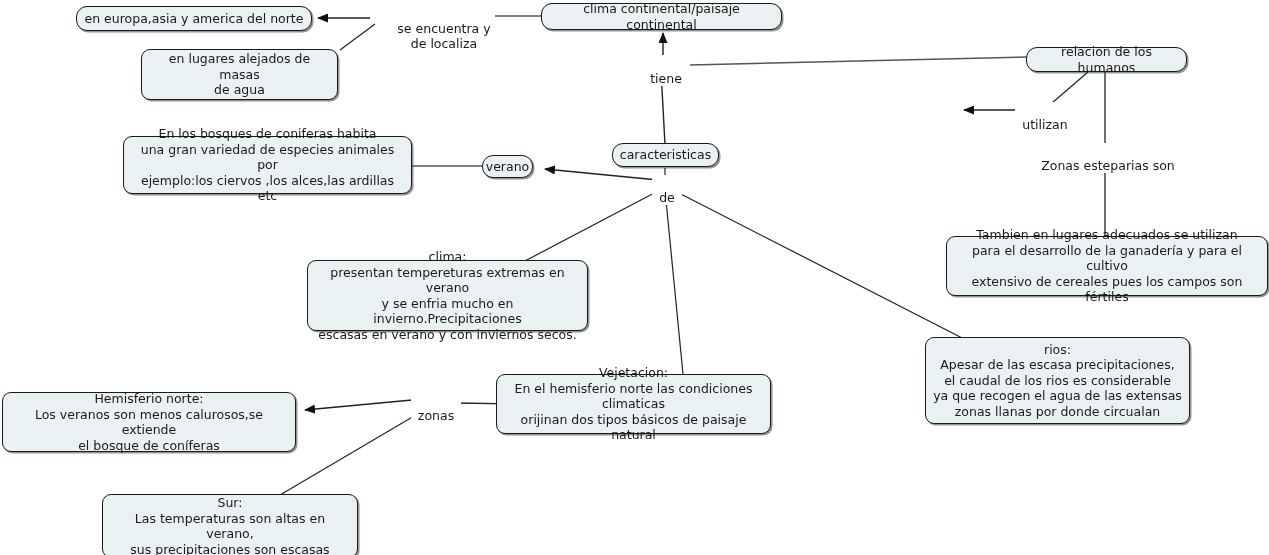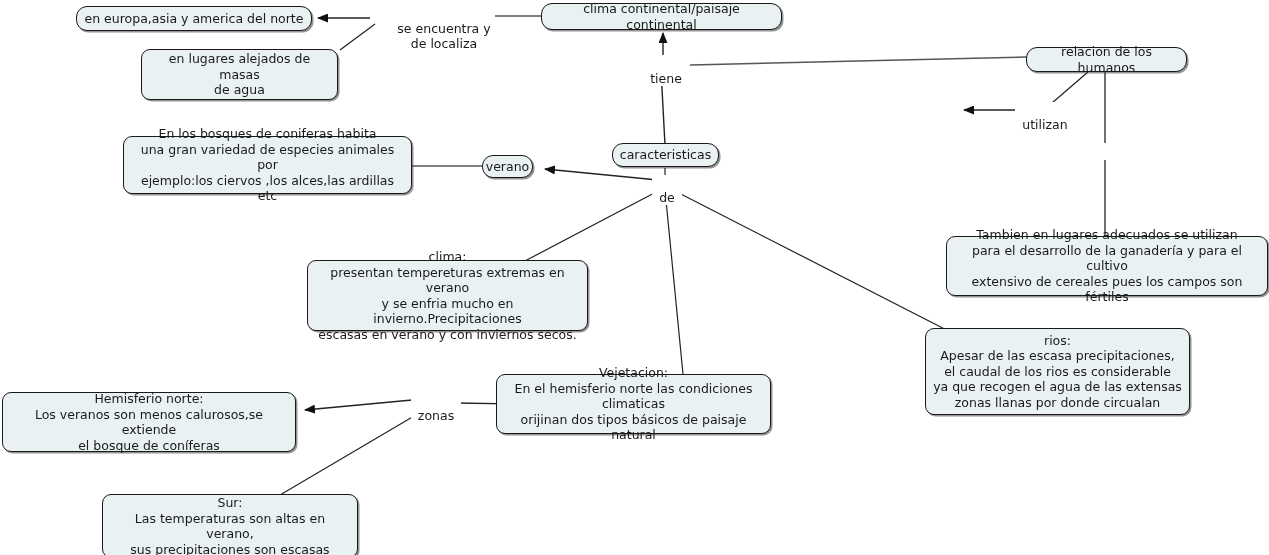--- a/index.html
+++ b/index.html
@@ -138,21 +138,21 @@
 Los veranos son menos calurosos,se extiende
 el bosque de coníferas</span>
   </div>
 
   <div class="node" style="left:102px; top:494px; width:256px; height:64px;">
     <span>Sur:
 Las temperaturas son altas en verano,
 sus precipitaciones son escasas</span>
   </div>
 
-  <div class="node" style="left:925px; top:328px; width:265px; height:87px;">
+  <div class="node" style="left:925px; top:337px; width:265px; height:87px;">
     <span>rios:
 Apesar de las escasa precipitaciones,
 el caudal de los rios es considerable
 ya que recogen el agua de las extensas
 zonas llanas por donde circualan</span>
   </div>
 
   <div class="node pill" style="left:1026px; top:47px; width:161px; height:25px;">
     <span>relacion de los humanos</span>
   </div>
@@ -178,14 +178,17 @@
   </div>
 
   <div class="link-label" style="left:411px; top:393px; width:46px;">
     <span>zonas</span>
   </div>
 
   <div class="link-label" style="left:1015px; top:102px; width:56px;">
     <span>utilizan</span>
   </div>
 
+  <div class="link-label" style="left:1035px; top:143px; width:142px;">
+    <span>Zonas esteparias son</span>
+  </div>
 
 </div>
 
 </body></html>

